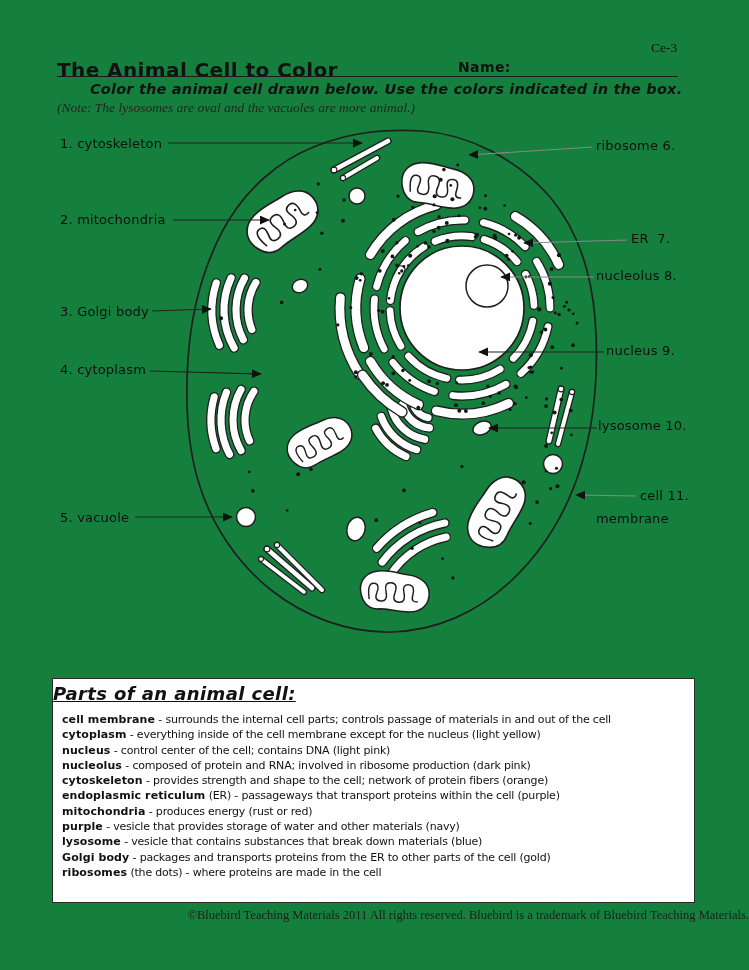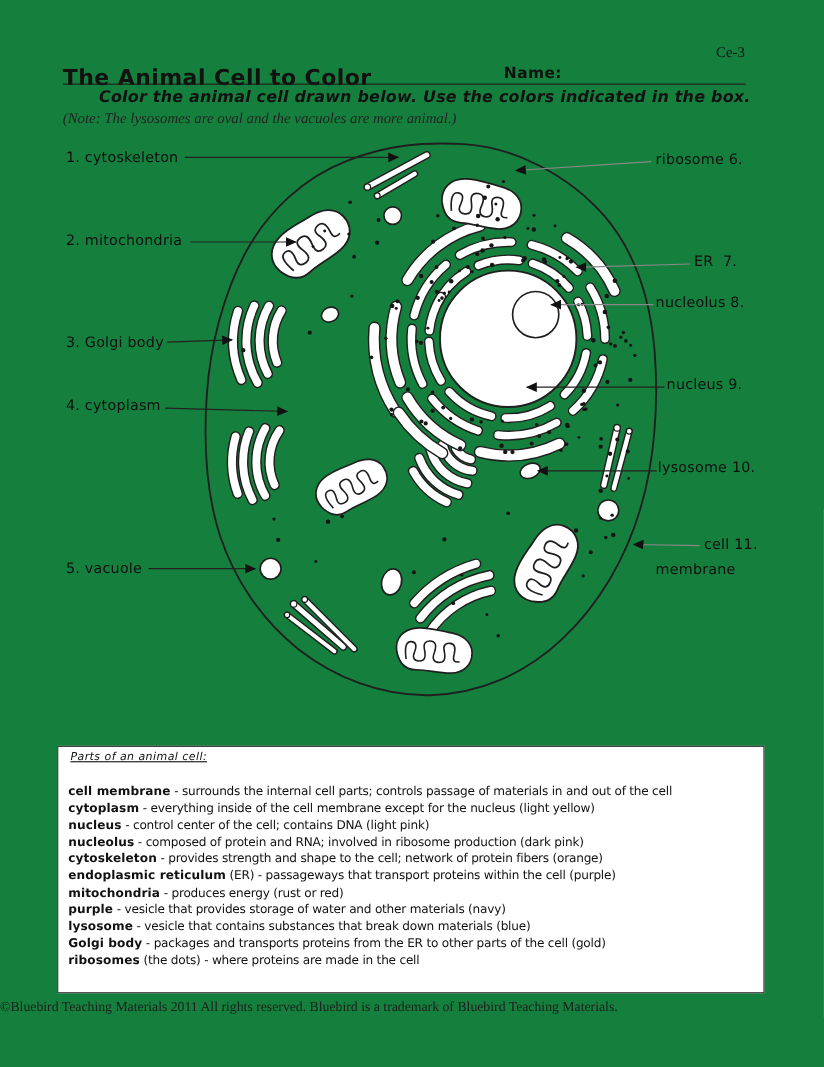--- a/index.html
+++ b/index.html
@@ -8,26 +8,26 @@
   .abs{position:absolute;}
   #code{top:40px;left:651px;font-family:"Liberation Serif",serif;font-size:13.5px;}
   #title{top:58px;left:57px;font-size:20px;font-weight:bold;letter-spacing:0.4px;}
   #name-label{top:59px;left:458px;font-size:14px;font-weight:bold;letter-spacing:0.4px;}
   #title-rule{top:76px;left:57px;width:621px;height:0;border-top:1.6px solid #1a1a1a;}
   #instruction{top:81px;left:57px;font-size:14.5px;font-weight:bold;font-style:italic;letter-spacing:0.2px;margin-left:33px;}
   #note{top:100px;left:57px;font-family:"Liberation Serif",serif;font-style:italic;font-size:13.5px;color:#222;}
   svg#cell-art{position:absolute;top:0;left:0;}
   .dlabel{position:absolute;font-size:13px;letter-spacing:0.2px;white-space:pre;color:#0f0f0f;}
   #parts-box{top:678px;left:52px;width:641px;height:223px;border:1.6px solid #2b2b2b;background:#fff;}
-  #parts-title{top:683px;left:64px;font-size:10px;font-weight:normal;font-style:italic;
+  #parts-title{top:683px;left:53px;font-size:18px;font-weight:bold;font-style:italic;
                text-decoration:underline;letter-spacing:0.4px;}
   #parts-rows{top:712px;left:62px;width:625px;}
   .part-row{white-space:pre;font-size:11px;line-height:15.3px;letter-spacing:-0.2px;}
   .part-term{font-weight:bold;letter-spacing:0.1px;}
-  #footer{top:908px;left:0;width:749px;text-align:left;
+  #footer{top:908px;left:0;width:749px;text-align:right;
           font-family:"Liberation Serif",serif;font-size:12.5px;color:#1c1c1c;}
 </style>
 </head>
 <body>
 
 <div class="page">
 
   <div class="abs" id="code">Ce-3</div>
   <div class="abs" id="title">The Animal Cell to Color</div>
   <div class="abs" id="name-label">Name:</div>

